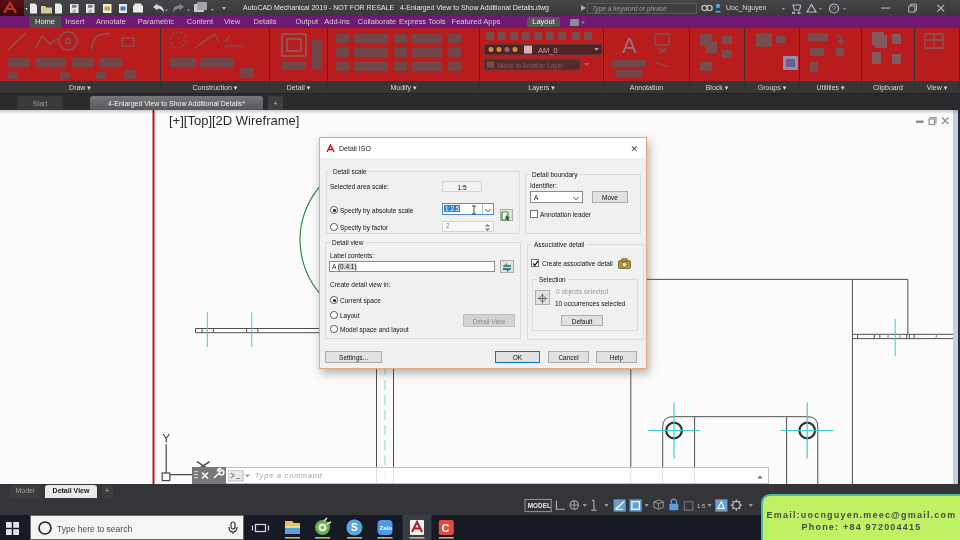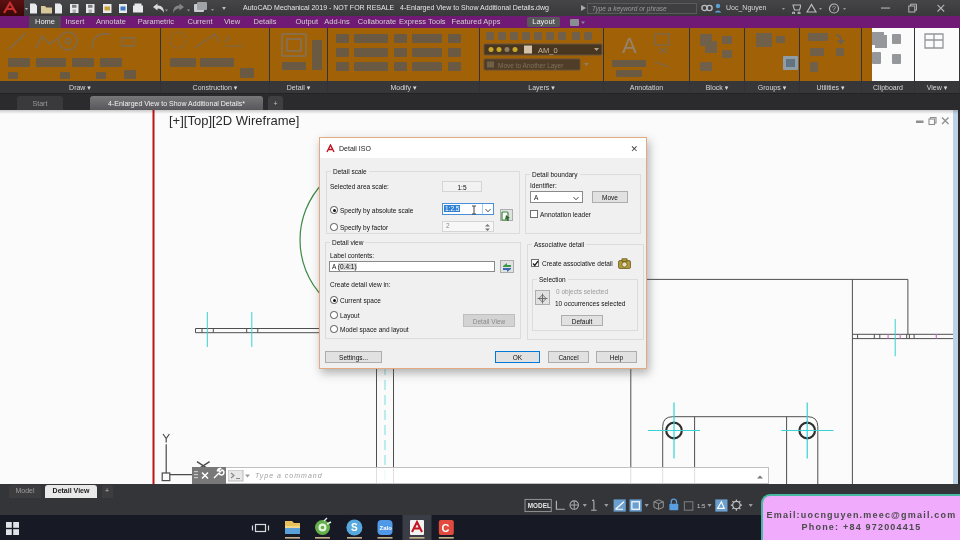--- a/index.html
+++ b/index.html
@@ -15,21 +15,21 @@
 #searchbox { left:587px; top:2.5px; width:110px; height:11px; background:#3f3f41; border:1px solid #5a5a5c; color:#9a9a9a; font-size:6.5px; font-style:italic; padding:1px 0 0 4px; }
 #username { left:726px; top:3.5px; font-size:7px; color:#d8d8d8; }
 
 
 #ribbontabs { left:0; top:16px; width:960px; height:12px; background:#701a75; }
 .rtab { position:absolute; top:0; height:12px; line-height:12px; font-size:7.5px; color:#cfcfcf; text-align:center; white-space:nowrap; }
 #hometab { background:#4d4d4f; color:#f0f0f0; border-radius:2px 2px 0 0; }
 #layoutchip { background:#58585a; color:#f0f0f0; border-radius:2px; height:10px; line-height:10px; top:1px; }
 
 
-#ribbon { left:0; top:28px; width:872px; height:65px; background:#a16207;padding-left:48px; }
+#ribbon { left:0; top:28px; width:960px; height:65px; background:#b91c1c;padding-left:48px; }
 #ribbon .plabel { position:absolute; top:54px; height:11px; line-height:11px; width:100%; font-size:7px; color:#d8d8d8; text-align:center; }
 .panel { position:absolute; top:0; height:65px; border-right:1px solid #333335; }
 .plstrip { position:absolute; left:0; top:53px; width:960px; height:12px; background:#37373a; }
 
 
 #filetabs { left:0; top:93px; width:960px; height:17px; background:#2b2b2d; border-top:1px solid #232325; }
 .ftab { position:absolute; top:1.5px; height:15.5px; line-height:15px; font-size:7px; text-align:center; border-radius:3px 3px 0 0; }
 
 
 #canvas { left:0; top:110px; width:960px; height:374px; background:#fbfbfb; overflow:hidden; }
@@ -60,21 +60,21 @@
 #bottomband { left:0; top:484px; width:960px; height:30.5px; background:#333538; }
 .ltab { position:absolute; top:1px; height:12.5px; line-height:12.5px; font-size:7px; text-align:center; border-radius:3px 3px 0 0; }
 #statusrow { position:absolute; left:505px; top:14px; height:15px; color:#c0c0c0; font-size:7px; }
 
 
 #taskbar { left:0; top:514.5px; width:960px; height:25.5px; background:#171a24; }
 #tsearch { left:30px; top:0; width:214px; height:25.5px; background:#f4f4f4; border:1px solid #6a6a6a; }
 #tsearch span { position:absolute; left:26px; top:8px; font-size:8.5px; color:#4a4a4a; }
 
 
-#contact { left:761px; top:493.5px; width:199px; height:46.5px; background:#f0abfc; border-top:2.5px solid #49b8a2; border-left:2.5px solid #49b8a2; border-radius:9px 0 0 0; }
+#contact { left:761px; top:493.5px; width:199px; height:46.5px; background:#bef264; border-top:2.5px solid #49b8a2; border-left:2.5px solid #49b8a2; border-radius:9px 0 0 0; }
 #contact .l1 { position:absolute; left:0; width:100%; top:14px; text-align:center; font-size:9px; letter-spacing:1.2px; font-weight:bold; color:#4a4a4a; white-space:nowrap; }
 #contact .l2 { position:absolute; left:0; width:100%; top:26.5px; text-align:center; font-size:9px; letter-spacing:1.2px; font-weight:bold; color:#4a4a4a; white-space:nowrap; }
 </style>
 </head>
 <body>
 <div id="root">
 
   <div id="titlebar" class="abs">
     <div id="alogo" class="abs"></div>
     <svg class="abs" style="left:0; top:0;" width="240" height="16" viewBox="0 0 240 16">
@@ -133,21 +133,21 @@
       <rect x="30.8" y="6" width="6" height="6" fill="none" stroke="#b4b4b6" stroke-width="1"></rect>
       <path d="M59.5,4.8 L66.2,11.5 M66.2,4.8 L59.5,11.5" stroke="#b4b4b6" stroke-width="1.1"></path>
     </svg>
   </div>
 
   <div id="ribbontabs" class="abs">
     <div class="rtab" id="hometab" style="left:29px; width:32px;">Home</div>
     <div class="rtab" style="left:63px; width:24px;">Insert</div>
     <div class="rtab" style="left:91px; width:40px;text-align:center;">Annotate</div>
     <div class="rtab" style="left:134px; width:44px;">Parametric</div>
-    <div class="rtab" style="left:182px; width:36px;">Current</div>
+    <div class="rtab" style="left:182px; width:36px;">Content</div>
     <div class="rtab" style="left:221px; width:22px;">View</div>
     <div class="rtab" style="left:247px; width:36px;">Details</div>
     <div class="rtab" style="left:286px; width:32px;text-align:right;">Output</div>
     <div class="rtab" style="left:321px; width:32px;">Add-ins</div>
     <div class="rtab" style="left:356px; width:42px;">Collaborate</div>
     <div class="rtab" style="left:399px; width:46px;">Express Tools</div>
     <div class="rtab" style="left:449px; width:54px;">Featured Apps</div>
     <div class="rtab" id="layoutchip" style="left:527px; width:33px;">Layout</div>
     <svg class="abs" style="left:570px; top:2px;" width="16" height="9" viewBox="0 0 16 9">
         <rect x="0" y="1" width="9" height="7" rx="1" fill="#8a8d92"></rect>
@@ -529,20 +529,30 @@
     </svg>
   </div>
 
   <div id="taskbar" class="abs">
     <svg class="abs" style="left:6px; top:7px;" width="13" height="13" viewBox="0 0 13 13">
       <rect x="0" y="0" width="5.8" height="5.8" fill="#dfe3e8"></rect>
         <rect x="7.2" y="0" width="5.8" height="5.8" fill="#dfe3e8"></rect>
       <rect x="0" y="7.2" width="5.8" height="5.8" fill="#dfe3e8"></rect>
         <rect x="7.2" y="7.2" width="5.8" height="5.8" fill="#dfe3e8"></rect>
     </svg>
+    <div id="tsearch" class="abs">
+      <svg class="abs" style="left:7px; top:5px;" width="14" height="14" viewBox="0 0 14 14">
+          <circle cx="7" cy="7" r="6" fill="none" stroke="#222" stroke-width="1.6"></circle>
+        </svg>
+      <span>Type here to search</span>
+      <svg class="abs" style="left:197px; top:5px;" width="10" height="14" viewBox="0 0 10 14">
+          <rect x="3" y="1" width="4" height="7" rx="2" fill="none" stroke="#333" stroke-width="1.2"></rect>
+          <path d="M1,6 Q1,11 5,11 Q9,11 9,6 M5,11 V13" fill="none" stroke="#333" stroke-width="1.2"></path>
+        </svg>
+    </div>
     <svg class="abs" style="left:250px; top:0;" width="210" height="25.5" viewBox="0 0 210 25.5">
       <rect x="152.5" y="0" width="29" height="25.5" fill="#3a3d45"></rect>
       <g fill="none" stroke="#d8dade" stroke-width="1.2">
         <rect x="5.5" y="9.5" width="10" height="7"></rect>
         <path d="M2.5,10.5 v5 M18.5,10.5 v5"></path>
       </g>
       <path d="M35,6 h7 l2,2 h6 v3 h-15 z" fill="#e8c15a"></path>
       <path d="M35,11 h15 v8 h-15 z" fill="#f2d98a"></path>
       <path d="M35,13 h15 v6 h-15 z" fill="#5aa0d8"></path>
       <circle cx="72.5" cy="12.5" r="7.5" fill="#63b04a"></circle>

